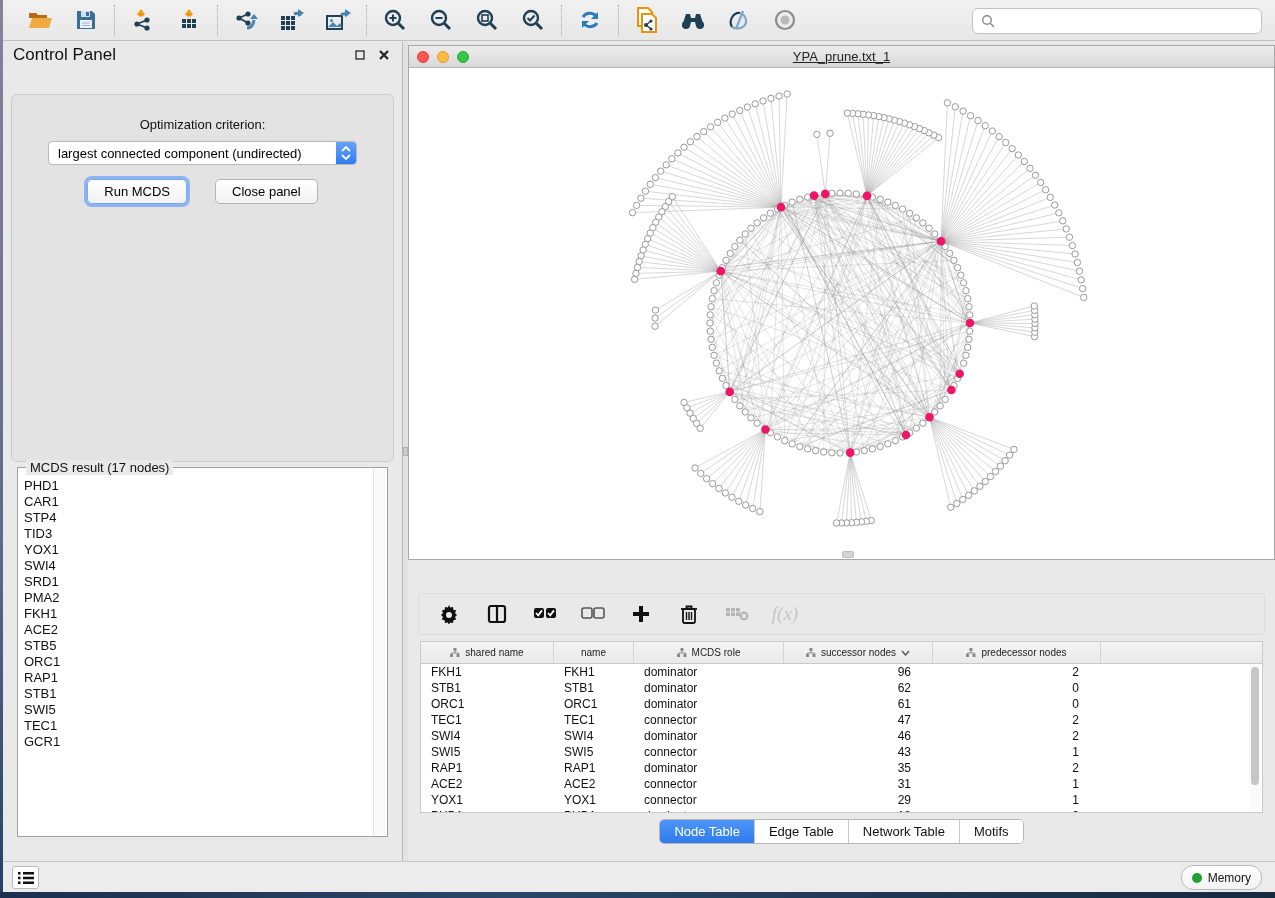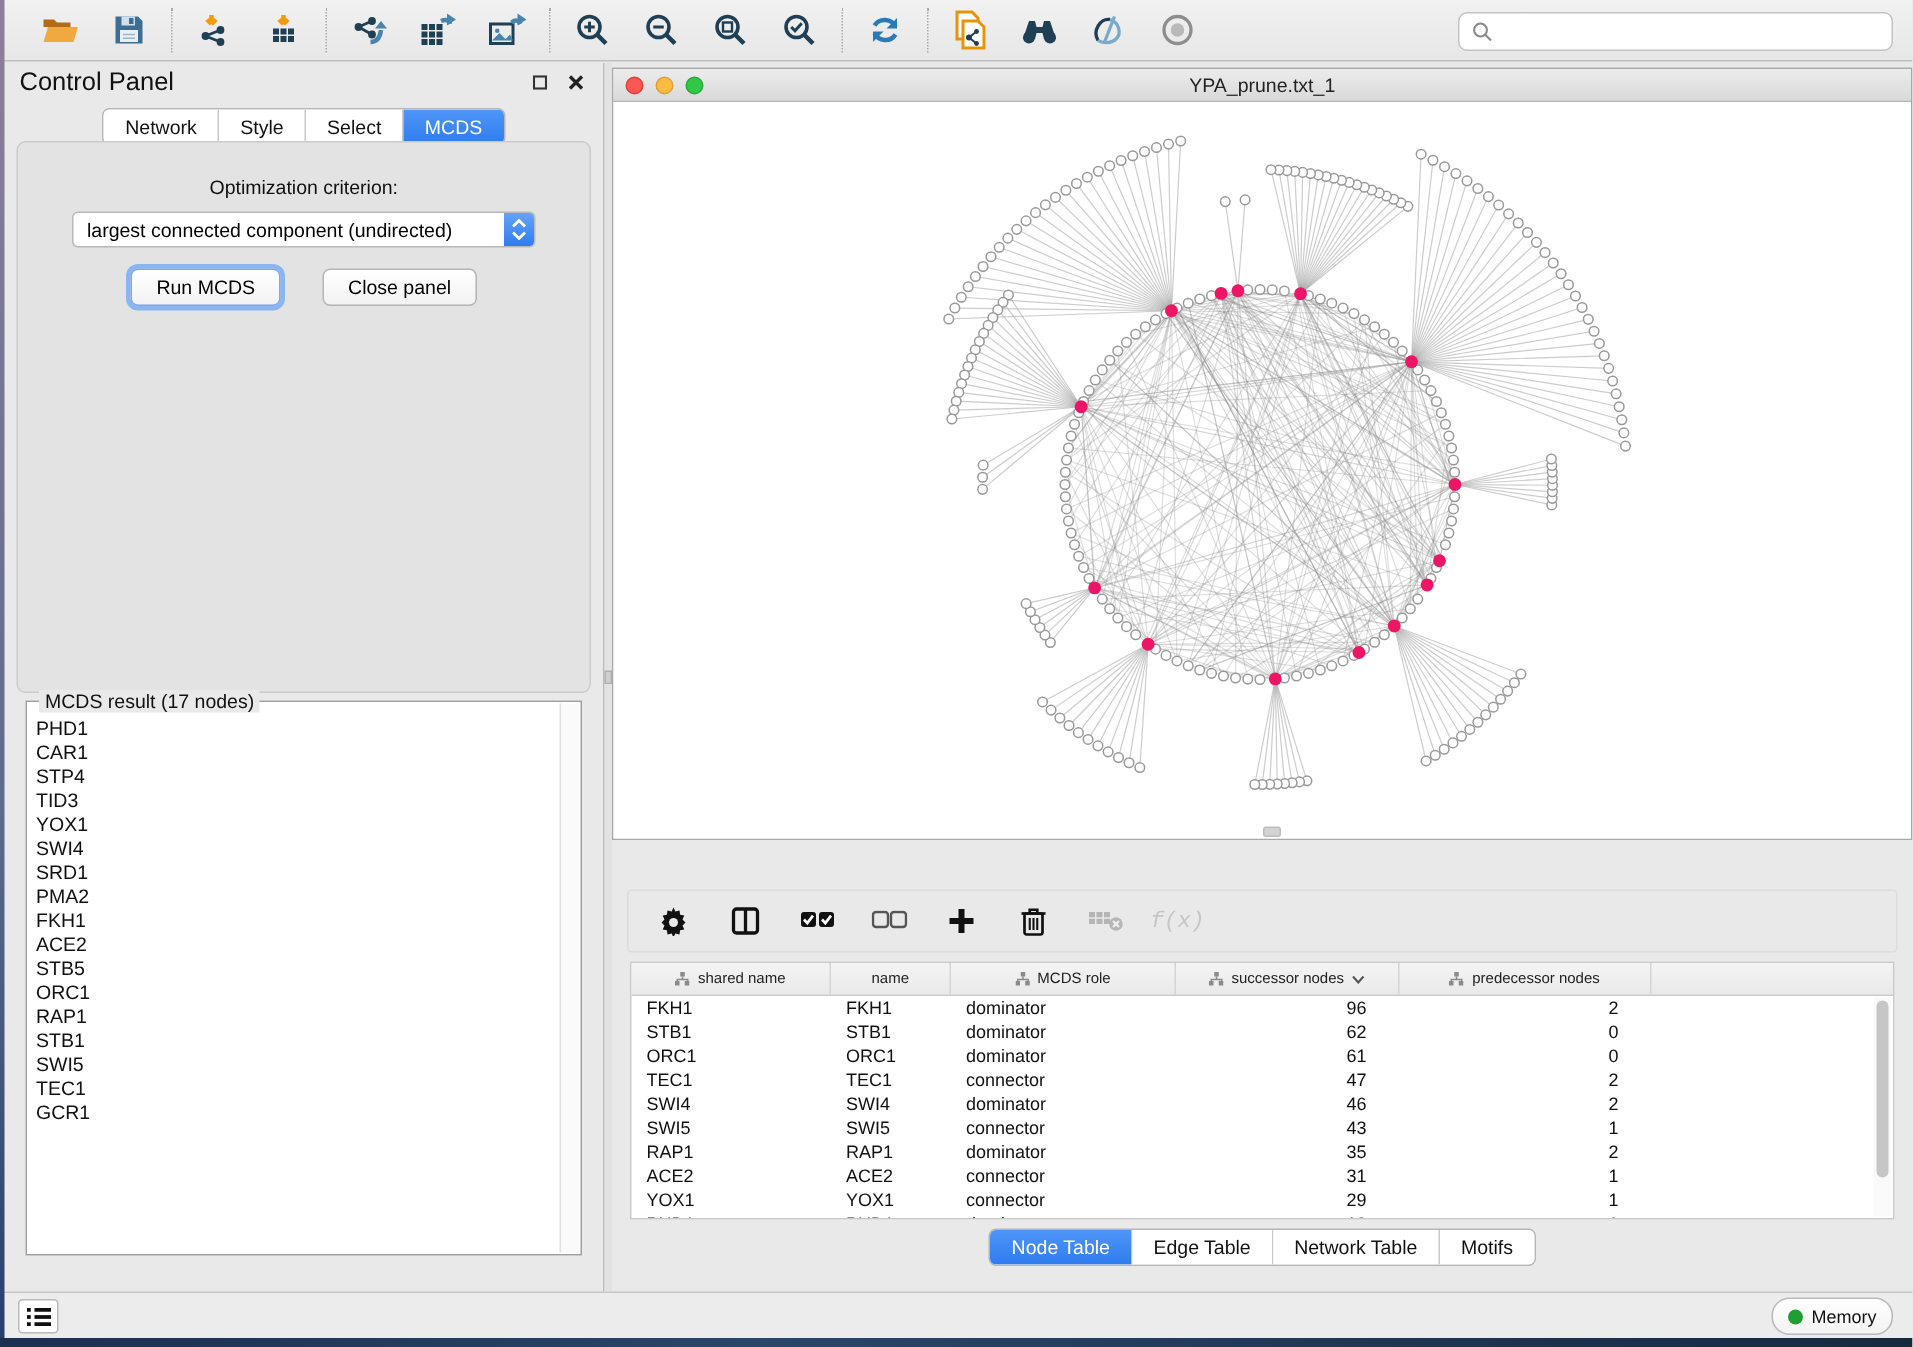--- a/index.html
+++ b/index.html
@@ -73,34 +73,34 @@
   
   .net-window { position:absolute; left:408px; top:45px; width:867px; height:515px;
     border:1px solid #a8a8a8; background:#fff; }
   .net-titlebar { height:22px; background:linear-gradient(#ececec,#d9d9d9);
     border-bottom:1px solid #b5b5b5; display:flex; align-items:center; position:relative; }
   .lights { display:flex; gap:8px; margin-left:8px; }
   .light { width:12px; height:12px; border-radius:50%; }
   .light.red { background:#fc5753; border:1px solid #df3d38; }
   .light.yellow { background:#fdbc40; border:1px solid #de9f34; }
   .light.green { background:#33c748; border:1px solid #27aa35; }
-  .net-title { position:absolute; left:0; right:0; text-align:center; font-size:13px; color:#222; }
+  .net-title { position:absolute; left:0; right:0; text-align:center; font-size:13px; color:#222;text-decoration:underline; }
   .net-canvas { position:absolute; left:0; top:22px; right:0; bottom:0; background:#fff; overflow:hidden; }
   .net-hscroll { position:absolute; left:50%; bottom:1px; width:12px; height:7px;
     background:#d2d2d2; border:1px solid #bdbdbd; border-radius:2px; }
 
   
   .table-panel { position:absolute; left:408px; top:563px; width:867px; height:295px; background:#e9e9e9; }
   .tp-head { height:26px; display:flex; align-items:center; padding:0 12px; }
   .tp-toolbar { position:absolute; left:10px; right:10px; top:30px; height:42px;
     background:#e9e9e9; border:1px solid #dcdcdc; border-radius:3px;
     display:flex; align-items:center; gap:24px; padding-left:18px; }
   .tpi { width:24px; height:24px; display:flex; align-items:center; justify-content:center; }
   .tpi.disabled { opacity:.45; }
-  .fx { font-family:Liberation Mono, monospace; font-style:italic; font-size:15px; color:#9a9a9a; }
+  .fx { font-family:Liberation Serif, serif; font-style:italic; font-size:19px; color:#9a9a9a; }
 
   .grid-wrap { position:absolute; left:12px; right:12px; top:78px; bottom:45px;
     background:#fff; border:1px solid #c9c9c9; overflow:hidden; }
   .grid-header { display:grid; grid-template-columns:133px 80px 150px 149px 168px 1fr;
     background:linear-gradient(#f4f4f4,#e9e9e9); border-bottom:1px solid #c9c9c9; height:22px; }
   .gh-cell { display:flex; align-items:center; justify-content:center; gap:5px;
     font-size:10px; color:#222; border-right:1px solid #d4d4d4; position:relative; }
   .gh-cell:last-child { border-right:none; }
   .grid-body { font-size:12px; color:#111; }
   .grid-row { display:grid; grid-template-columns:133px 80px 150px 149px 168px 1fr; height:16px; }
@@ -309,28 +309,20 @@
           <rect x="1" y="1" width="8" height="8" fill="none" stroke="#333" stroke-width="1.4"></rect>
         </svg>
       </span>
       <span class="mini-ic">
         <svg width="10" height="10" viewBox="0 0 10 10">
           <path d="M1 1 L9 9 M9 1 L1 9" stroke="#222" stroke-width="2.2"></path>
         </svg>
       </span>
     </div>
 
-    <div class="tabbar">
-      <div class="seg">
-        <div class="seg-tab">Network</div>
-        <div class="seg-tab">Style</div>
-        <div class="seg-tab">Select</div>
-        <div class="seg-tab active">MCDS</div>
-      </div>
-    </div>
 
     <div class="cp-content">
       <div class="opt-label">Optimization criterion:</div>
       <div class="combo">
         <span class="combo-text">largest connected component (undirected)</span>
         <span class="combo-spin">
           <svg width="10" height="6" viewBox="0 0 10 6">
               <path d="M1 5 L5 1 L9 5" stroke="#fff" stroke-width="1.8" fill="none"></path>
             </svg>
           <svg width="10" height="6" viewBox="0 0 10 6">

